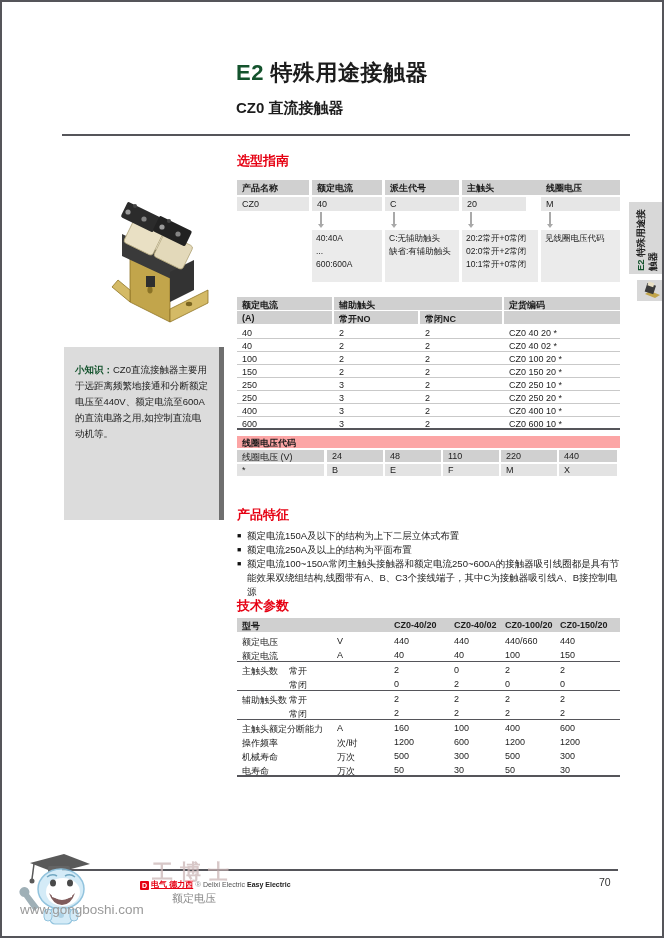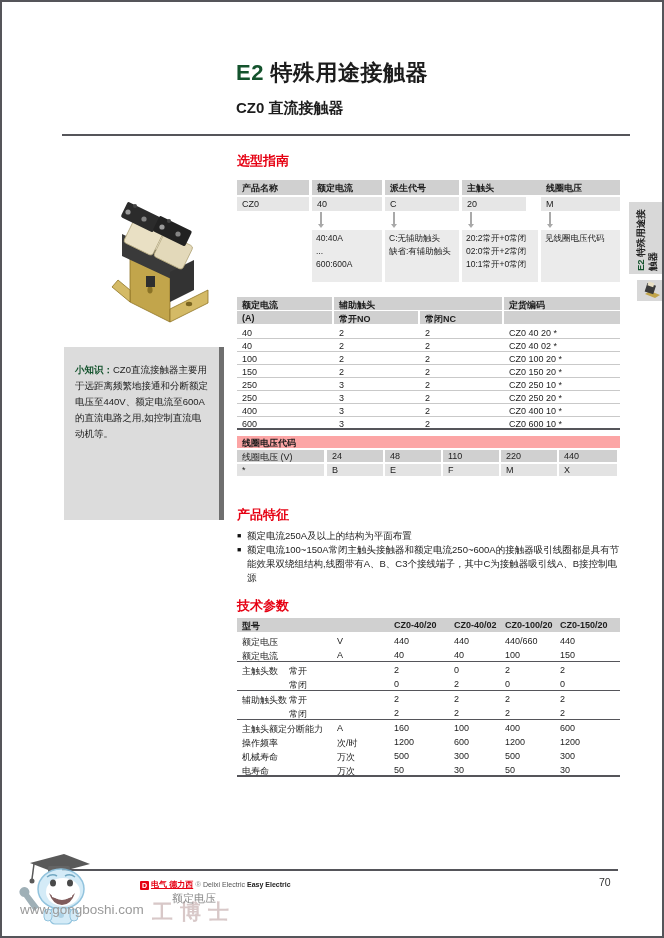--- a/index.html
+++ b/index.html
@@ -67,21 +67,21 @@
   .tech .thead span{position:absolute;top:2px;}
   .t-label{left:5px;} .t-sub{left:52px;} .t-unit{left:100px;}
   .t-v0{left:157px;} .t-v1{left:217px;} .t-v2{left:268px;} .t-v3{left:323px;}
   .tech-row{position:absolute;left:0;width:383px;height:14px;}
   .tech-row span{position:absolute;top:2px;}
   .tech-row.sep{border-bottom:1px solid #55555a;}
   .tech-row.thick{border-bottom:2px solid #55555a;}
   
   .page-num{left:597px;top:874px;font-size:10.5px;color:#333;}
   .wm-title{left:150px;top:856px;font-size:21px;font-weight:bold;letter-spacing:7px;
-    color:#cbb6b6;opacity:0.75;z-index:1;margin-top:40px;}
+    color:#cbb6b6;opacity:0.75;z-index:1;}
   .brand{left:138px;top:877px;z-index:2;white-space:nowrap;font-size:7px;}
   .brand .mark{display:inline-block;width:9px;height:9px;background:#e60012;
     color:#fff;font-size:7px;font-weight:bold;text-align:center;line-height:9px;
     vertical-align:-1px;border-radius:1px;}
   .brand .cn{color:#e60012;font-weight:bold;font-size:8px;text-decoration:underline;}
   .brand .en{color:#555;}
   .brand .slogan{color:#222;font-weight:bold;}
   .wm-mall{left:170px;top:889px;font-size:11px;color:#8a8a8a;z-index:1;}
   .wm-url{left:18px;top:900px;font-size:13.5px;color:#9a9a9a;z-index:1;}
   .mascot{left:12px;top:845px;z-index:1;}
@@ -259,20 +259,21 @@
     <div class="cell r2" style="left:0;width:87px">*</div>
     <div class="cell r2" style="left:90px;width:56px">B</div>
     <div class="cell r2" style="left:148px;width:56px">E</div>
     <div class="cell r2" style="left:206px;width:56px">F</div>
     <div class="cell r2" style="left:264px;width:56px">M</div>
     <div class="cell r2" style="left:322px;width:58px">X</div>
   </div>
 
   <div class="abs sec-title" style="left:235px;top:504px">产品特征</div>
   <div class="abs features">
+    <div class="feat-item"><span class="bullet">■</span><span>额定电流150A及以下的结构为上下二层立体式布置</span></div>
     <div class="feat-item"><span class="bullet">■</span><span>额定电流250A及以上的结构为平面布置</span></div>
     <div class="feat-item"><span class="bullet">■</span><span>额定电流100~150A常闭主触头接触器和额定电流250~600A的接触器吸引线圈都是具有节能效果双绕组结构,线圈带有A、B、C3个接线端子，其中C为接触器吸引线A、B接控制电源</span></div>
   </div>
 
   <div class="abs sec-title" style="left:235px;top:595px">技术参数</div>
   <div class="abs tech">
     <div class="thead">
       <span class="t-label">型号</span>
       <span class="t-v0">CZ0-40/20</span>
       <span class="t-v1">CZ0-40/02</span>

